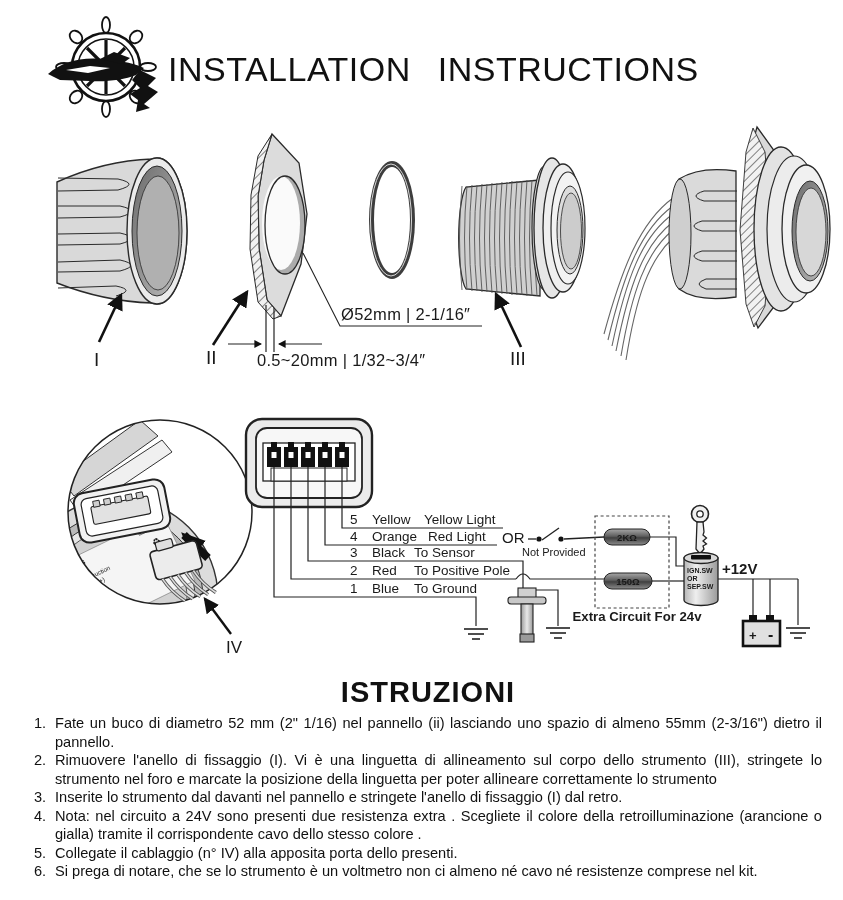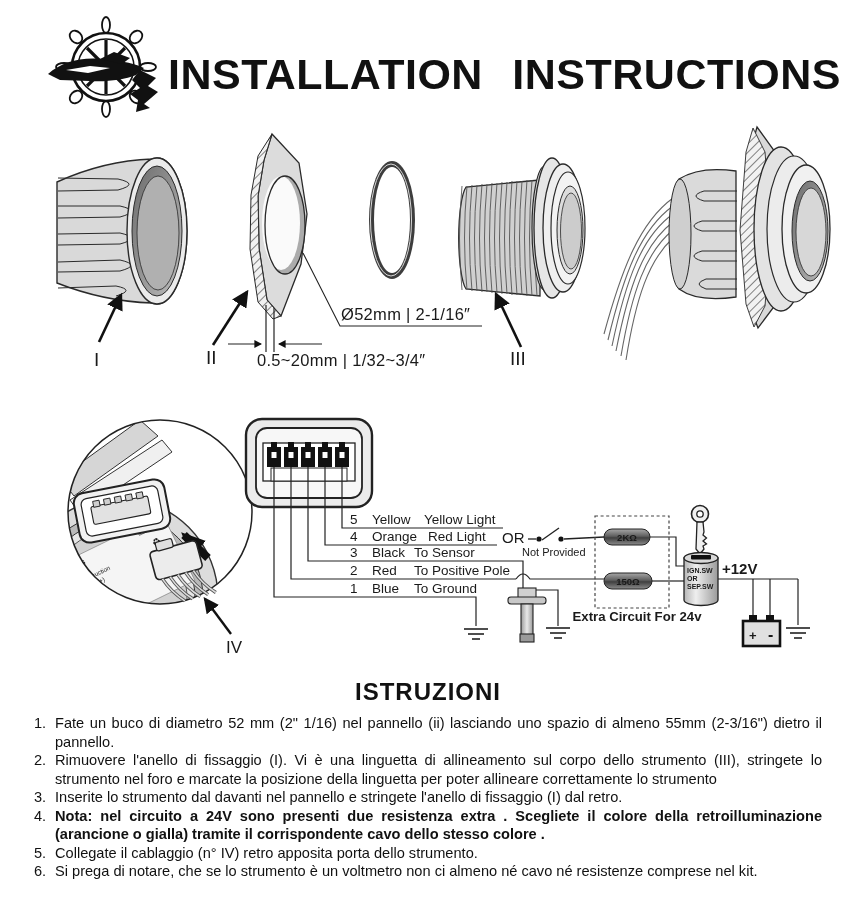--- a/index.html
+++ b/index.html
@@ -1,29 +1,29 @@
 <!DOCTYPE html>
 <html><head>
 <meta charset="utf-8">
 <style>
   html,body{margin:0;padding:0;background:#fff;}
   .page{position:relative;width:843px;height:900px;background:#ffffff;
         font-family:"Liberation Sans",sans-serif;color:#111;overflow:hidden;}
   .abs{position:absolute;}
   svg{display:block;}
   svg text{fill:#1a1a1a;font-family:"Liberation Sans",sans-serif;}
-  .page-title{position:absolute;left:168px;top:50px;font-size:43px;font-weight:bold;
+  .page-title{position:absolute;left:168px;top:50px;font-size:34px;font-weight:normal;
               letter-spacing:.5px;word-spacing:17px;color:#111;white-space:nowrap;}
   .istruzioni{position:absolute;left:0;top:676px;width:843px;padding:0 21px 0 34px;box-sizing:border-box;}
-  .istruzioni h2{margin:0 0 6px 0;text-align:center;font-size:24px;line-height:32px;
+  .istruzioni h2{margin:0 0 6px 0;text-align:center;font-size:29px;line-height:32px;
                  font-weight:bold;letter-spacing:1px;}
   .inst-item{display:flex;font-size:14.6px;line-height:18.5px;}
   .inst-item .num{flex:none;width:21px;}
   .inst-item .itxt{flex:1;text-align:justify;}
-  .inst-item .note{text-align:justify;font-weight:bold;}
+  .inst-item .note{text-align:justify;}
 </style>
 </head>
 <body>
 
 <div class="page">
 
   <svg class="abs" style="left:44px;top:12px" width="120" height="110" viewBox="0 0 120 110">
     <g stroke="#111" fill="none" stroke-width="2">
       <circle cx="62" cy="55" r="34" stroke-width="2.6"></circle>
       <circle cx="62" cy="55" r="28" stroke-width="1.6"></circle>
@@ -409,21 +409,21 @@
       <div class="itxt">Inserite lo strumento dal davanti nel pannello e stringete l'anello di fissaggio (I) dal retro.</div>
     </div>
     <div class="inst-item">
       <span class="num">4.</span>
       <div class="itxt">
         <div class="note">Nota: nel circuito a 24V sono presenti due resistenza extra . Scegliete il colore della retroilluminazione (arancione o gialla) tramite il corrispondente cavo dello stesso colore .</div>
       </div>
     </div>
     <div class="inst-item">
       <span class="num">5.</span>
-      <div class="itxt">Collegate il cablaggio (n° IV) retro apposita porta dello strumento.</div>
+      <div class="itxt">Collegate il cablaggio (n° IV) alla apposita porta dello presenti.</div>
     </div>
     <div class="inst-item">
       <span class="num">6.</span>
       <div class="itxt">Si prega di notare, che se lo strumento è un voltmetro non ci almeno né cavo né resistenze comprese nel kit.</div>
     </div>
   </section>
 
 </div>
 
 </body></html>

